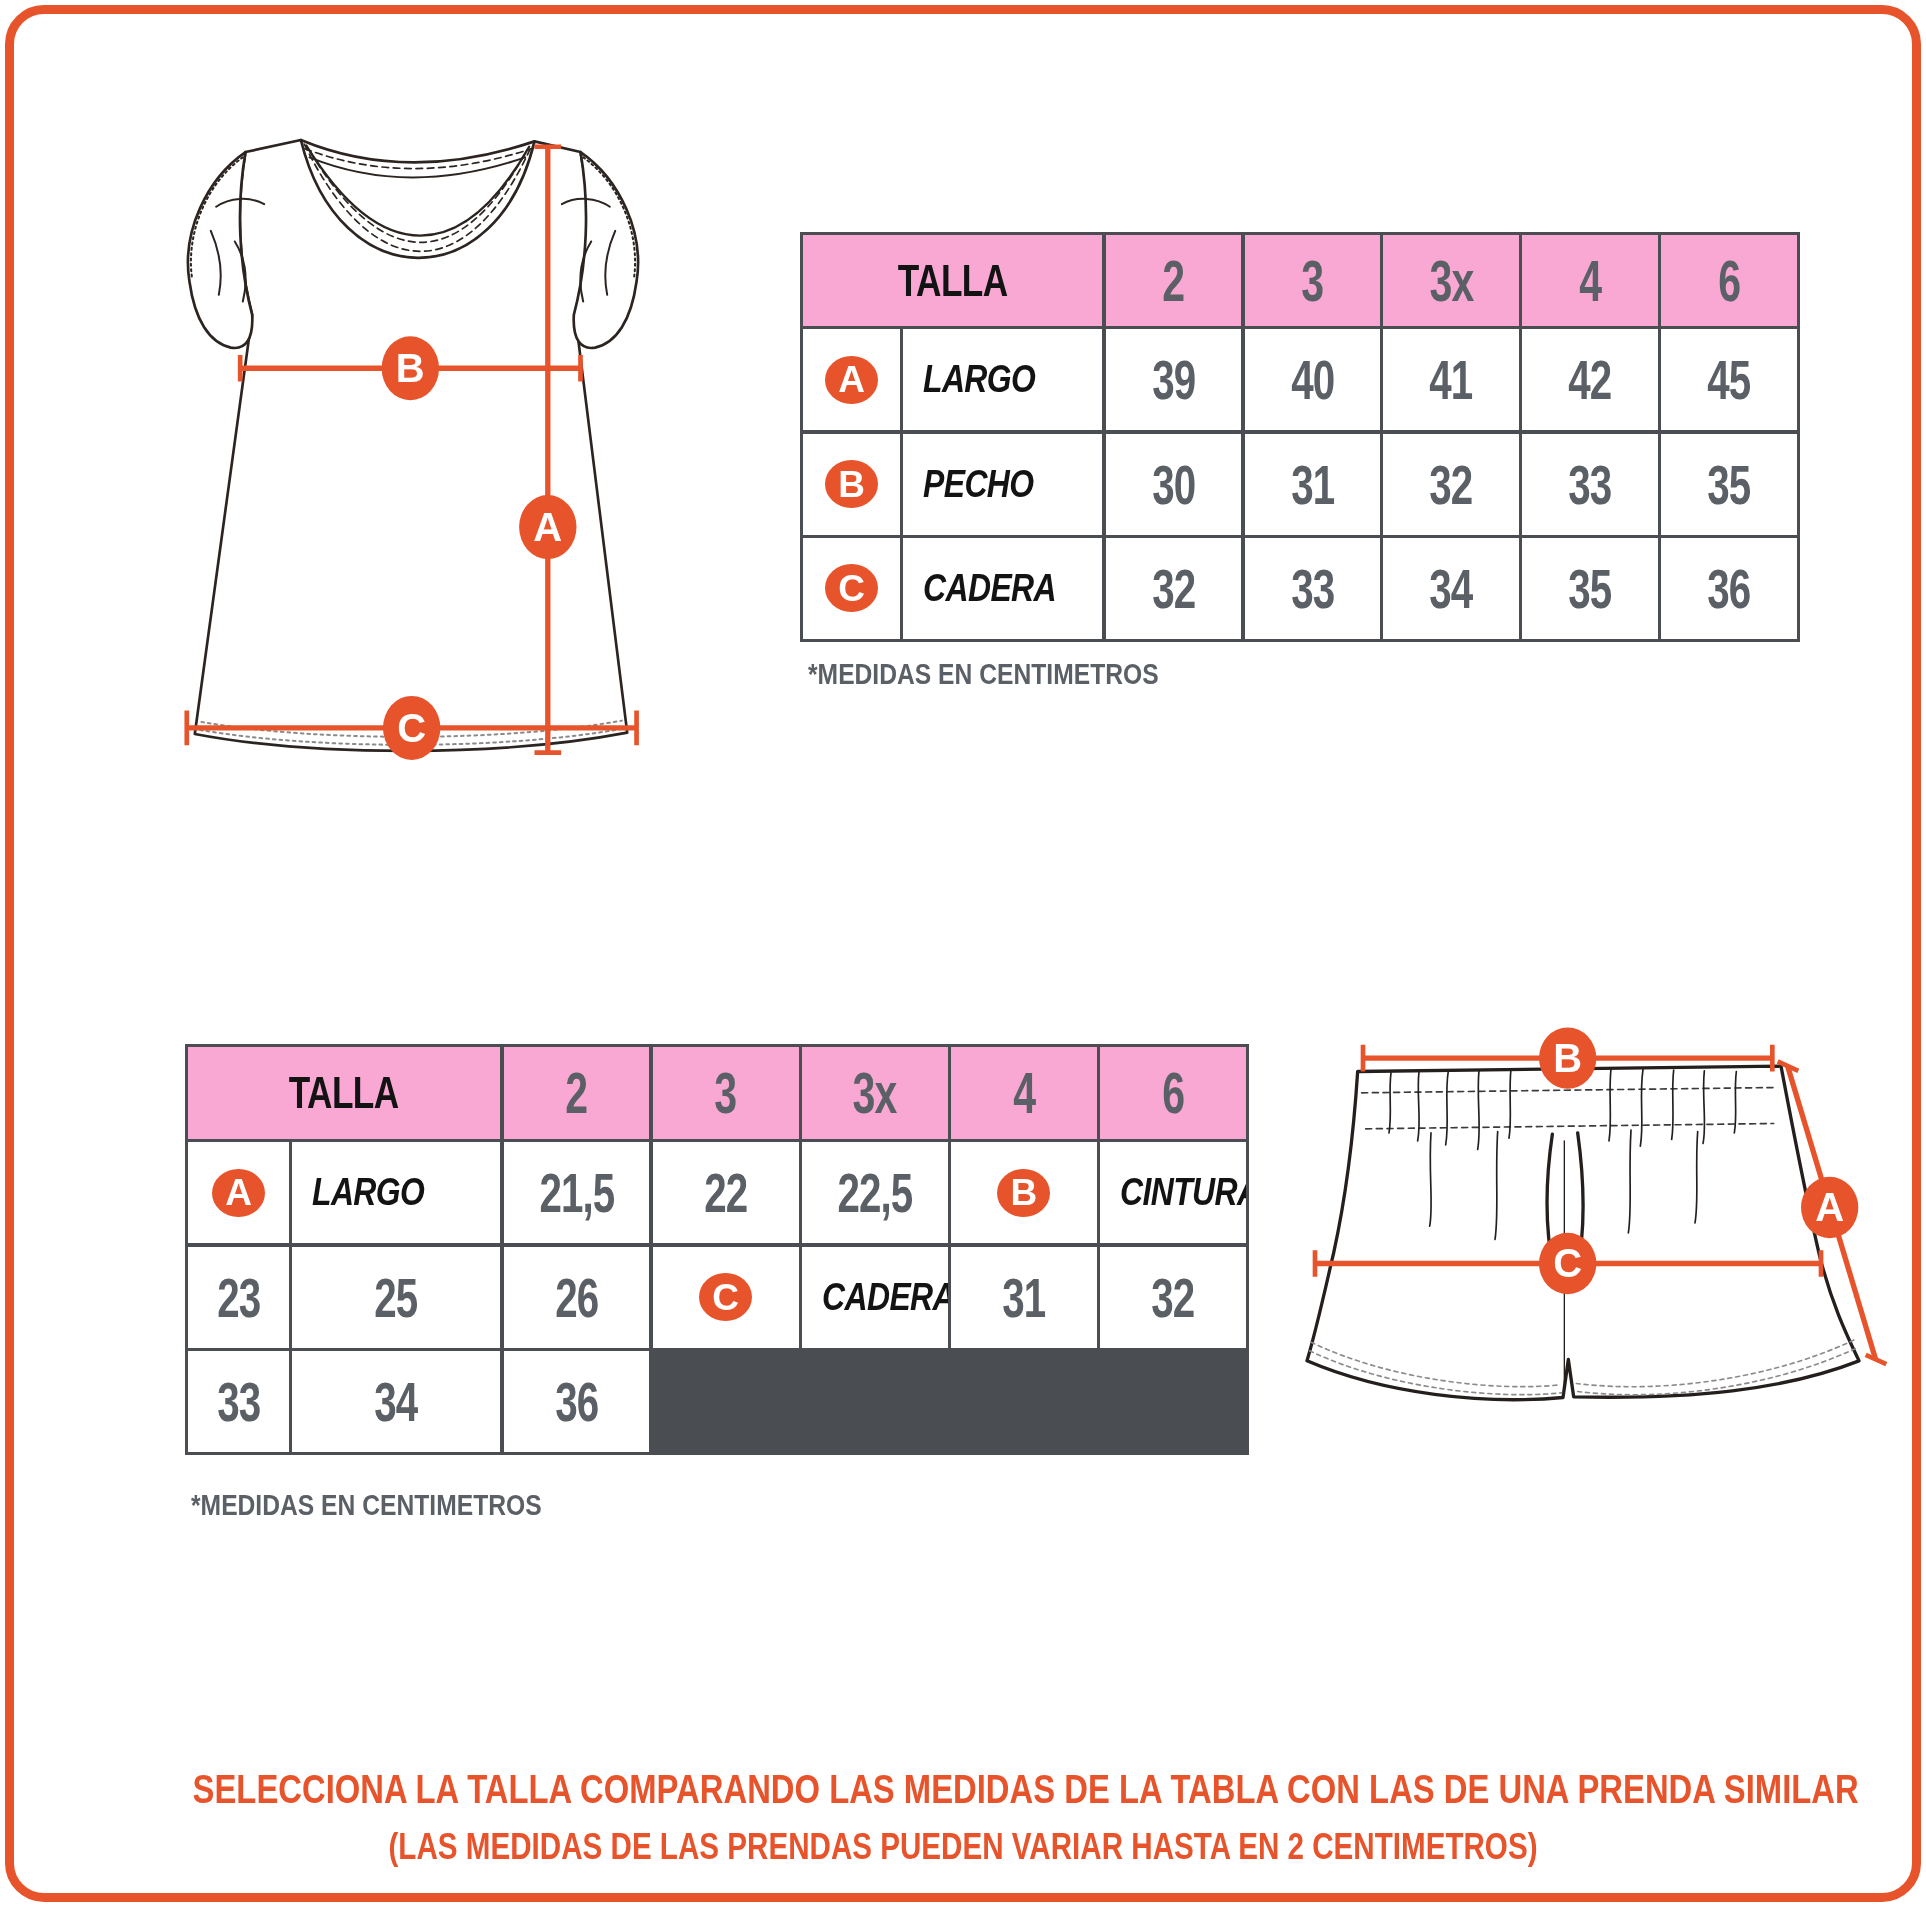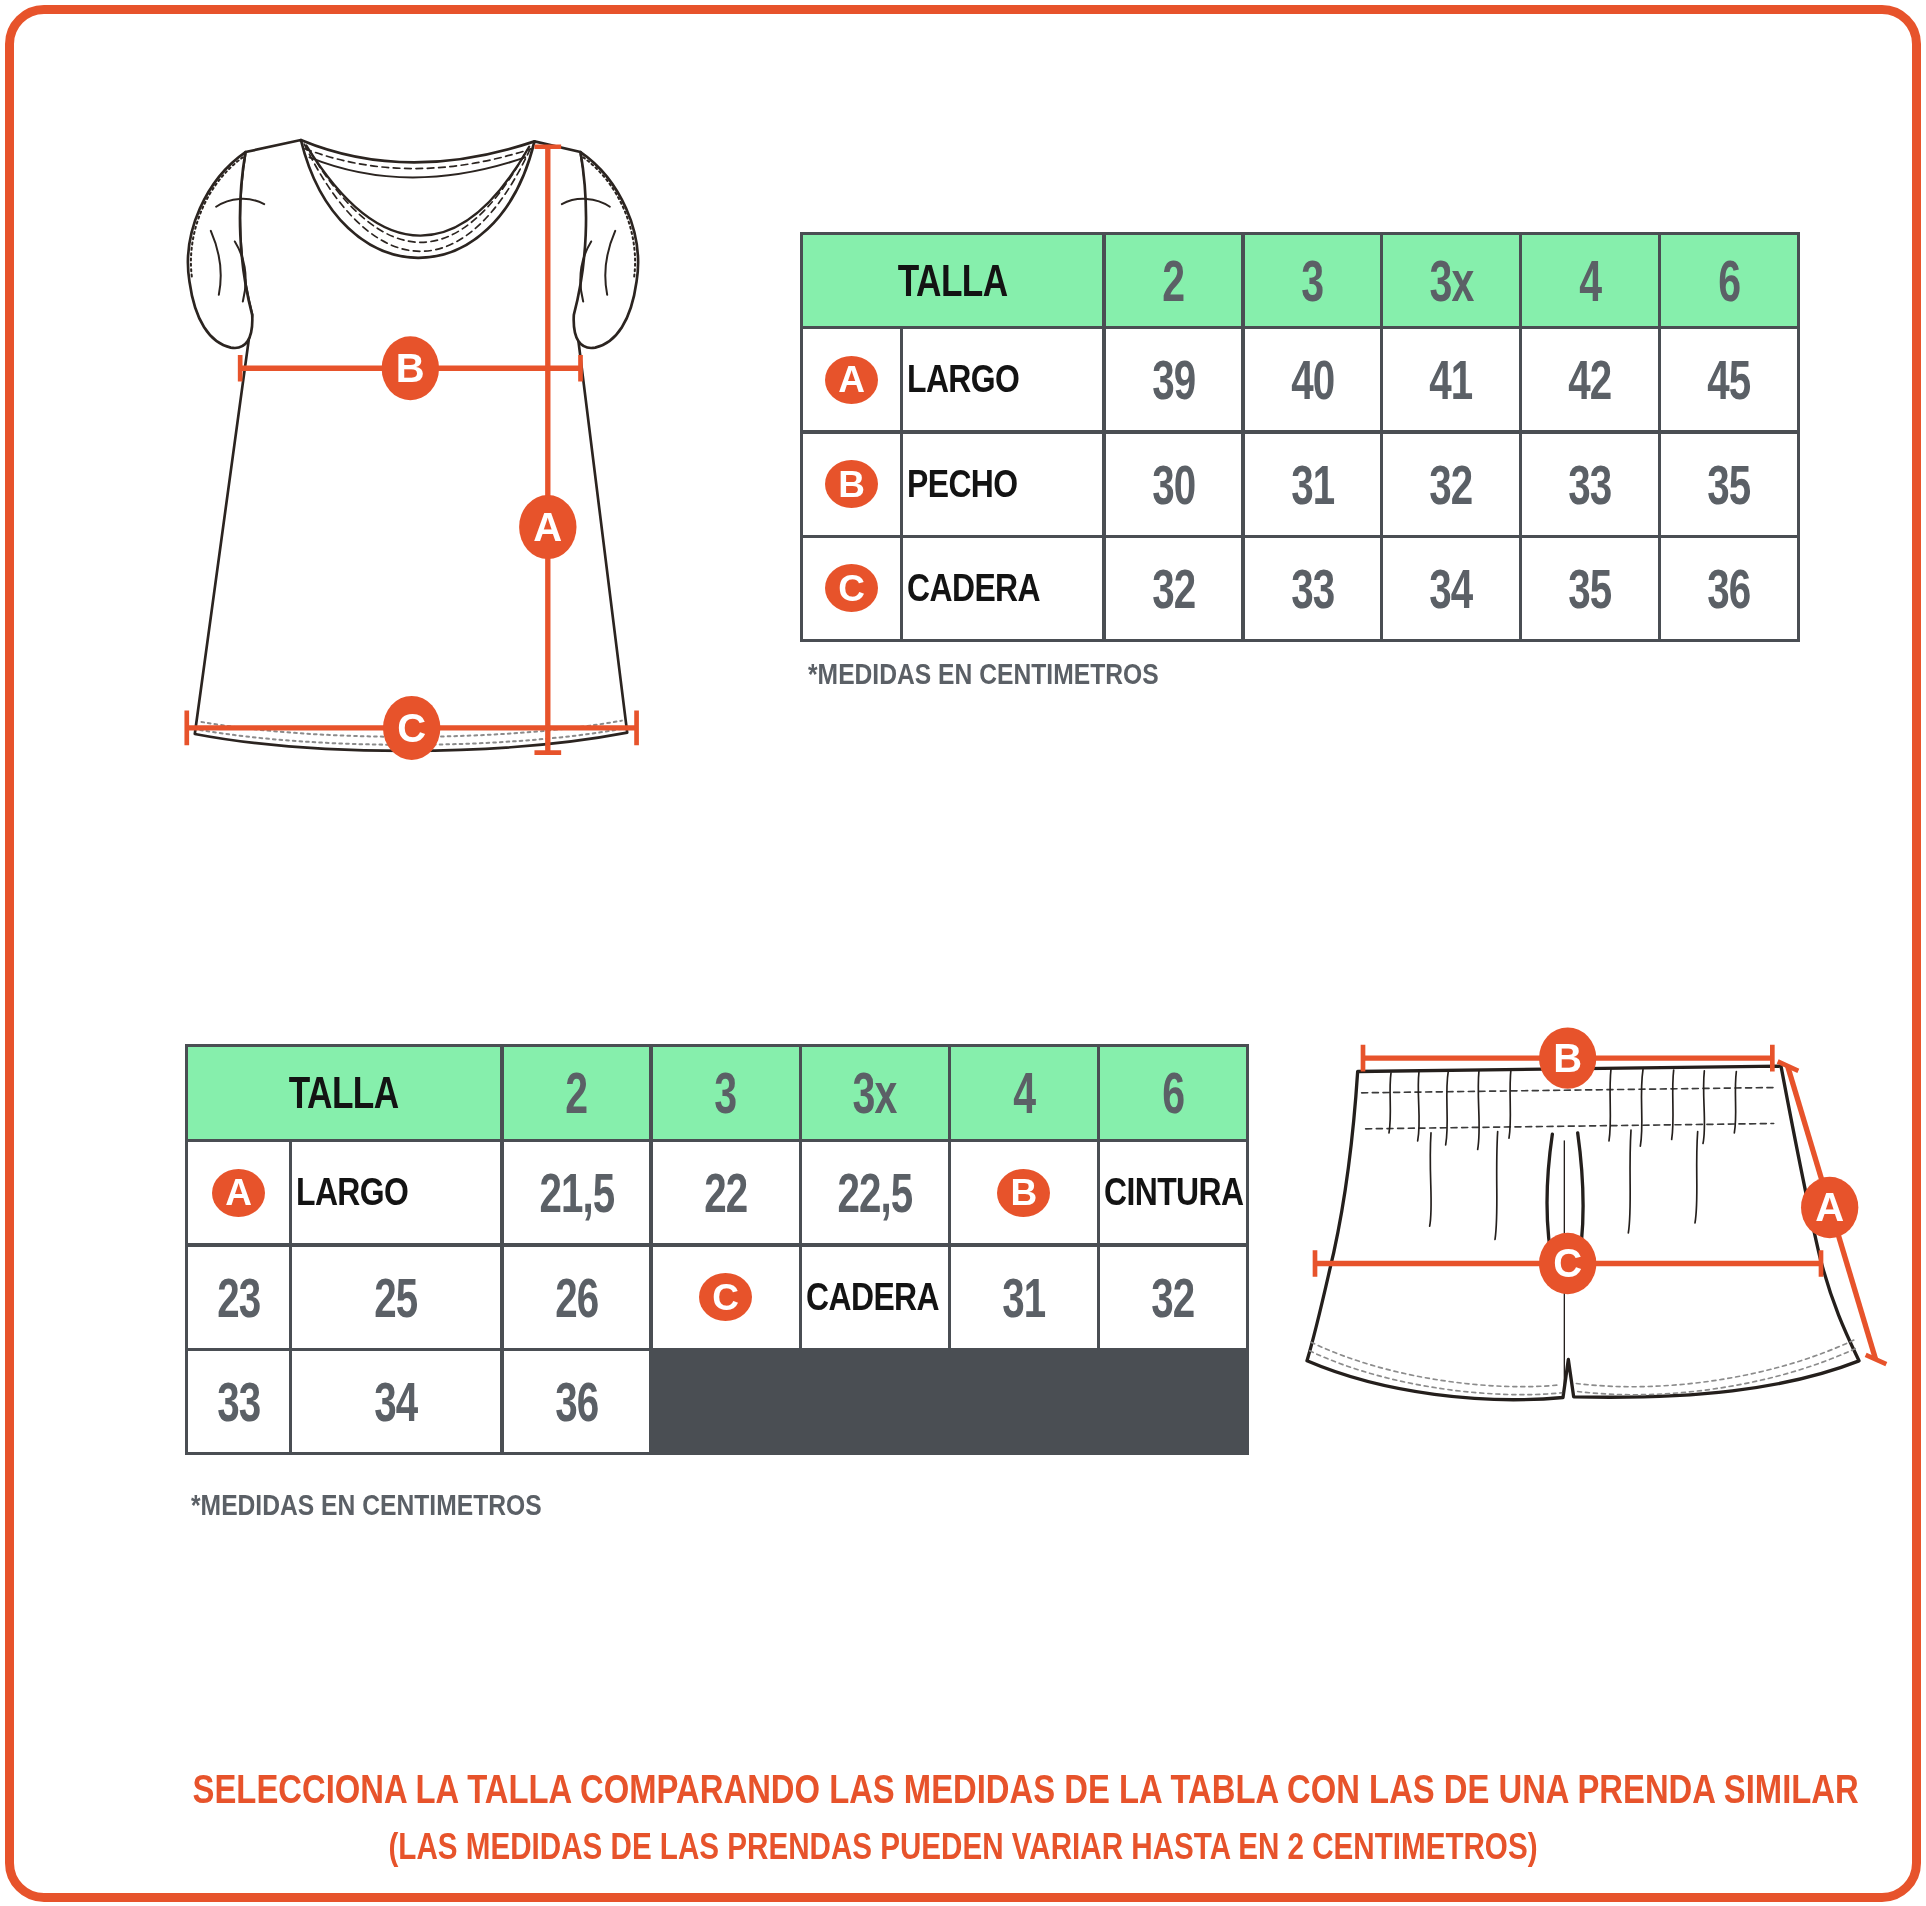--- a/index.html
+++ b/index.html
@@ -13,23 +13,23 @@
     position:absolute; left:5.3px; top:5.3px; right:5.3px; bottom:5.3px;
     border:9.3px solid #E7532B; border-radius:39px; pointer-events:none;
   }
 
   
   .tbl {
     position:absolute; display:grid; gap:3.3px;
     background:#4A4E53; border:3.3px solid #4A4E53;
   }
   .tbl .cell { background:#ffffff; display:flex; align-items:center; justify-content:center; overflow:hidden; }
-  .tbl .hcell { background:#86efac; }
+  .tbl .hcell { background:#f9a8d4; }
   .tbl .span2 { grid-column:1 / span 2; }
-  .tbl .lblcell { justify-content:flex-start; padding-left:4px; }
+  .tbl .lblcell { justify-content:flex-start; padding-left:20px;font-style:italic; }
 
   .talla { font-weight:bold; color:#131313; font-size:44px; letter-spacing:-0.7px; transform:scaleX(.8); white-space:nowrap; }
   .hnum  { font-weight:bold; color:#5B6066; font-size:57px; letter-spacing:-1.3px; transform:scaleX(.72); white-space:nowrap; }
   .num   { font-weight:bold; color:#5B6066; font-size:56px; letter-spacing:-1.3px; transform:scaleX(.72); white-space:nowrap; }
   .lbl   { font-weight:bold; color:#131313; font-size:38px; letter-spacing:-0.7px; transform:scaleX(.84); transform-origin:left center; white-space:nowrap; }
 
   .tblbadge {
     width:53px; height:48px; border-radius:50%; background:#E7532B;
     color:#fff; font-weight:bold; font-size:37px;
     display:flex; align-items:center; justify-content:center; line-height:1;

